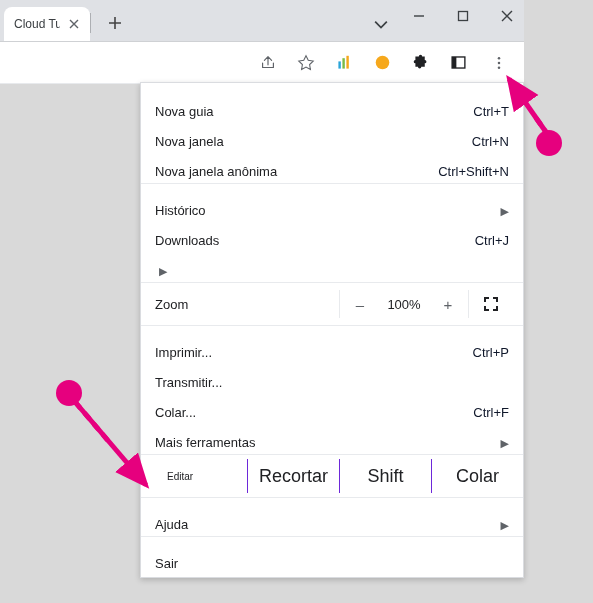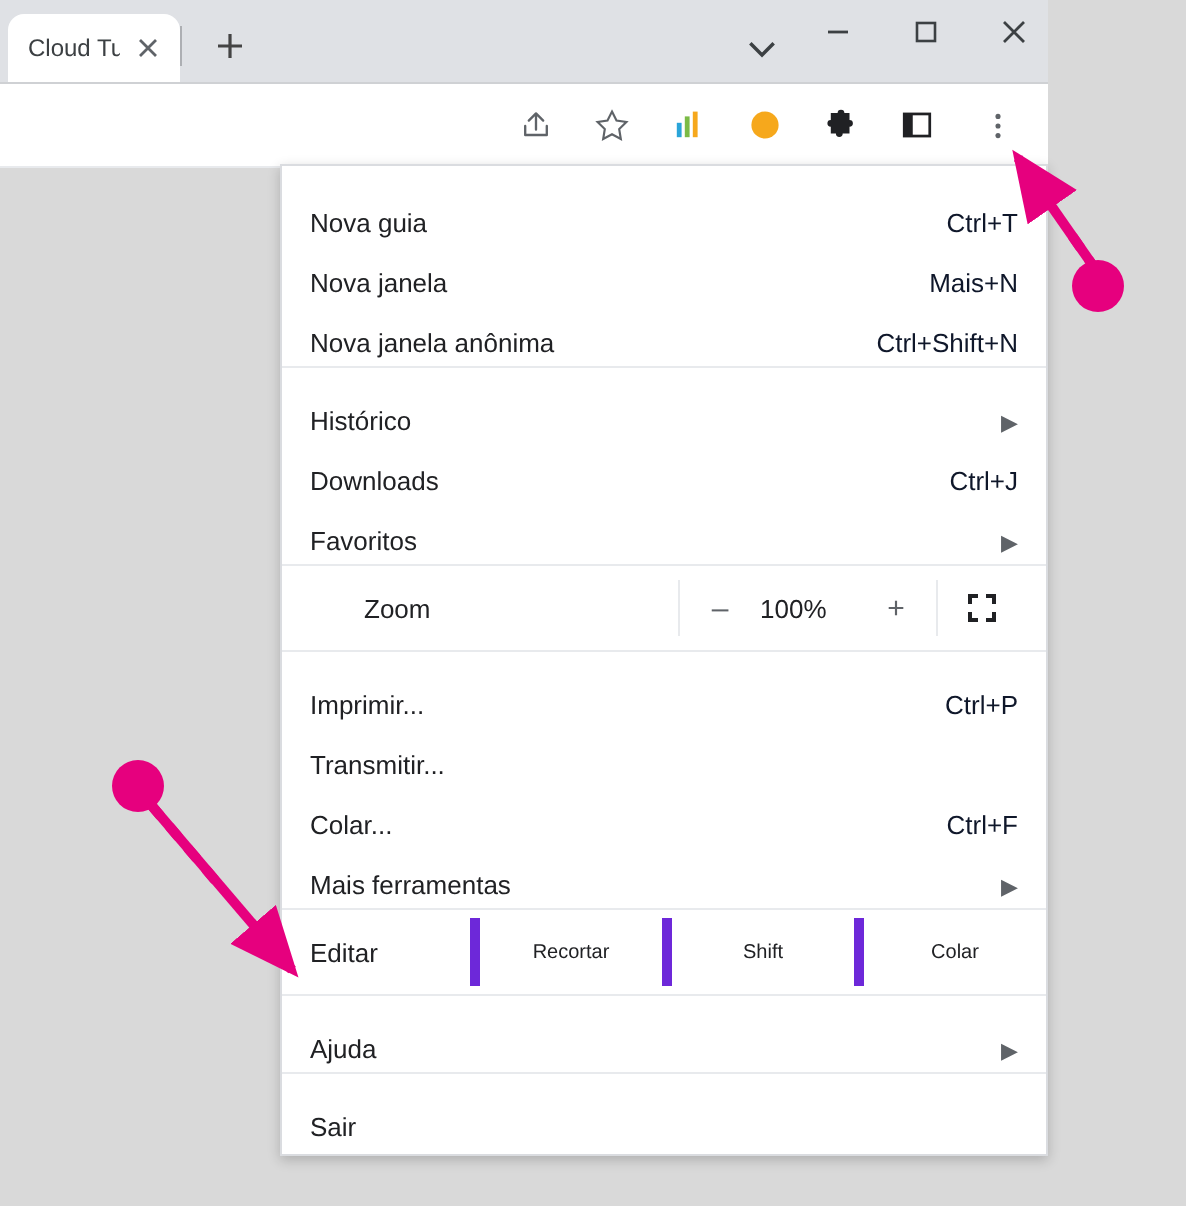--- a/index.html
+++ b/index.html
@@ -25,37 +25,37 @@
 
   
   .menu { position: absolute; left: 140px; top: 82px; width: 384px; background: #fff; border: 1px solid #dadce0; box-shadow: 0 2px 6px rgba(0,0,0,.2); padding: 6px 0; }
   .mrow { display: flex; align-items: flex-end; height: 30px; padding: 0 14px; cursor: default; }
   .mrow.highlight { background: #efefef; }
   .mlabel { flex: 1; font-size: 13px; color: #202124; }
   .mshortcut { font-size: 13px; color: #0f172a; }
   .marrow { color: #5f6368; font-size: 11px; margin-left: 4px; }
   .msep { height: 1px; background: #e8eaed; margin: 4px 0; }
 
-  .zoom-row { display: flex; align-items: center; height: 34px; padding: 0 10px 0 14px; margin-left: 27px; }
+  .zoom-row { display: flex; align-items: center; height: 34px; padding: 0 10px 0 14px; }
   .zoom-label { flex: 1; font-size: 13px; }
   .zoom-ctrls { display: flex; align-items: center; gap: 0;}
   .zoom-sep { width: 1px; height: 28px; background: #e8eaed; }
   .zoom-btn { width: 40px; text-align: center; font-size: 15px; color: #5f6368; }
-  .zoom-val { width: 48px; text-align: left; font-size: 13px; }
+  .zoom-val { width: 48px; text-align: center; font-size: 13px; }
   .zoom-full { width: 44px; display: flex; align-items: center; justify-content: center; }
   .fullscreen { width: 14px; height: 14px; position: relative; }
   .fullscreen i { position: absolute; width: 5px; height: 5px; border: 2px solid #202124; }
   .fullscreen .tl { top: 0; left: 0; border-right: none; border-bottom: none; }
   .fullscreen .tr { top: 0; right: 0; border-left: none; border-bottom: none; }
   .fullscreen .bl { bottom: 0; left: 0; border-right: none; border-top: none; }
   .fullscreen .br { bottom: 0; right: 0; border-left: none; border-top: none; }
 
   .edit-row { display: flex; align-items: center; height: 34px; padding: 0 0 0 14px; }
-  .edit-label { width: 80px; font-size: 13px; }
-  .edit-btn { flex: 1; text-align: right; font-size: 10px; border-left: 5px solid #6d28d9; height: 100%; display: flex; align-items: center; justify-content: center; }
+  .edit-label { width: 80px; font-size: 10px; margin-left: 12px; }
+  .edit-btn { flex: 1; text-align: right; font-size: 18px; border-left: 1px solid #6d28d9; height: 100%; display: flex; align-items: center; justify-content: center; }
 
   
   .annot { position: absolute; pointer-events: none; }
   .dot { width: 26px; height: 26px; border-radius: 50%; background: #e6007e; position: absolute; }
 </style>
 </head>
 <body>
 
 <div class="window">
 
@@ -144,37 +144,36 @@
   </div>
 </div>
 
 <div class="menu">
   <div class="mrow">
     <span class="mlabel">Nova guia</span>
     <span class="mshortcut">Ctrl+T</span>
   </div>
   <div class="mrow">
     <span class="mlabel">Nova janela</span>
-    <span class="mshortcut">Mais+N</span>
+    <span class="mshortcut">Ctrl+N</span>
   </div>
   <div class="mrow">
     <span class="mlabel">Nova janela anônima</span>
     <span class="mshortcut">Ctrl+Shift+N</span>
   </div>
   <div class="msep"></div>
   <div class="mrow">
     <span class="mlabel">Histórico</span>
     <span class="marrow">▶</span>
   </div>
   <div class="mrow">
     <span class="mlabel">Downloads</span>
     <span class="mshortcut">Ctrl+J</span>
   </div>
   <div class="mrow">
-    <span class="mlabel">Favoritos</span>
     <span class="marrow">▶</span>
   </div>
   <div class="msep"></div>
   <div class="zoom-row">
     <span class="zoom-label">Zoom</span>
     <div class="zoom-ctrls">
       <div class="zoom-sep"></div>
       <div class="zoom-btn">–</div>
       <div class="zoom-val">100%</div>
       <div class="zoom-btn">+</div>

